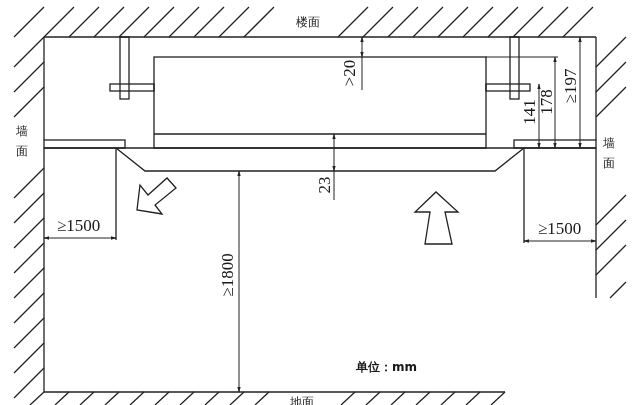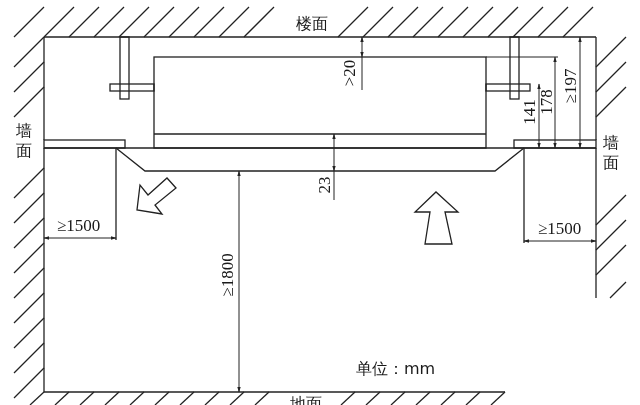--- a/index.html
+++ b/index.html
@@ -1,19 +1,19 @@
 <!DOCTYPE html>
 <html><head>
 <meta charset="utf-8">
 <style>
   html, body { margin: 0; padding: 0; background: #ffffff; }
   body { width: 640px; height: 405px; overflow: hidden; position: relative; }
   #diagram { position: absolute; left: 0; top: 0; }
   .lbl { position: absolute; font-family: "Liberation Serif", "DejaVu Serif", serif; color: #1a1a1a; white-space: nowrap; }
-  .cjk { font-family: "DejaVu Sans", sans-serif; font-size: 16px; }
+  .cjk { font-family: "DejaVu Sans", sans-serif; font-size: 12px; }
   .num { font-size: 17px; text-align: right; }
   .rot { transform-origin: center center; transform: rotate(-90deg); }
 </style>
 </head>
 <body>
 
 <svg id="diagram" width="640" height="405" viewBox="0 0 640 405" xmlns="http://www.w3.org/2000/svg">
   <defs>
     <marker id="arr" viewBox="0 0 10 10" refX="9" refY="5" markerWidth="6" markerHeight="6" orient="auto-start-reverse">
       <path d="M0,2 L10,5 L0,8 z" fill="#222"></path>
@@ -133,21 +133,21 @@
     <line x1="555" y1="57" x2="555" y2="148" marker-start="url(#arr)" marker-end="url(#arr)"></line>
     <line x1="486" y1="57" x2="558" y2="57"></line>
     <line x1="580" y1="37" x2="580" y2="148" marker-start="url(#arr)" marker-end="url(#arr)"></line>
   </g>
 </svg>
 
 <div class="lbl cjk" style="left:296px;top:14px;">楼面</div>
 <div class="lbl cjk" style="left:16px;top:121px;width:18px;line-height:20px;white-space:normal;">墙面</div>
 <div class="lbl cjk" style="left:603px;top:133px;width:18px;line-height:20px;white-space:normal;">墙面</div>
 <div class="lbl cjk" style="left:290px;top:394px;">地面</div>
-<div class="lbl cjk" style="left:356px;top:359px;">单位：mm</div>
+<div class="lbl cjk" style="left:356px;top:359px;font-weight:bold;">单位：mm</div>
 
 <div class="lbl num rot" style="left:330px;top:63px;width:40px;text-align:center;">&gt;20</div>
 <div class="lbl num rot" style="left:305px;top:175px;width:40px;text-align:center;">23</div>
 <div class="lbl num rot" style="left:198px;top:265px;width:60px;text-align:center;">≥1800</div>
 <div class="lbl num" style="left:57px;top:216px;">≥1500</div>
 <div class="lbl num" style="left:538px;top:219px;">≥1500</div>
 <div class="lbl num rot" style="left:510px;top:102px;width:40px;text-align:center;">141</div>
 <div class="lbl num rot" style="left:527px;top:92px;width:40px;text-align:center;">178</div>
 <div class="lbl num rot" style="left:546px;top:76px;width:50px;text-align:center;">≥197</div>
 

